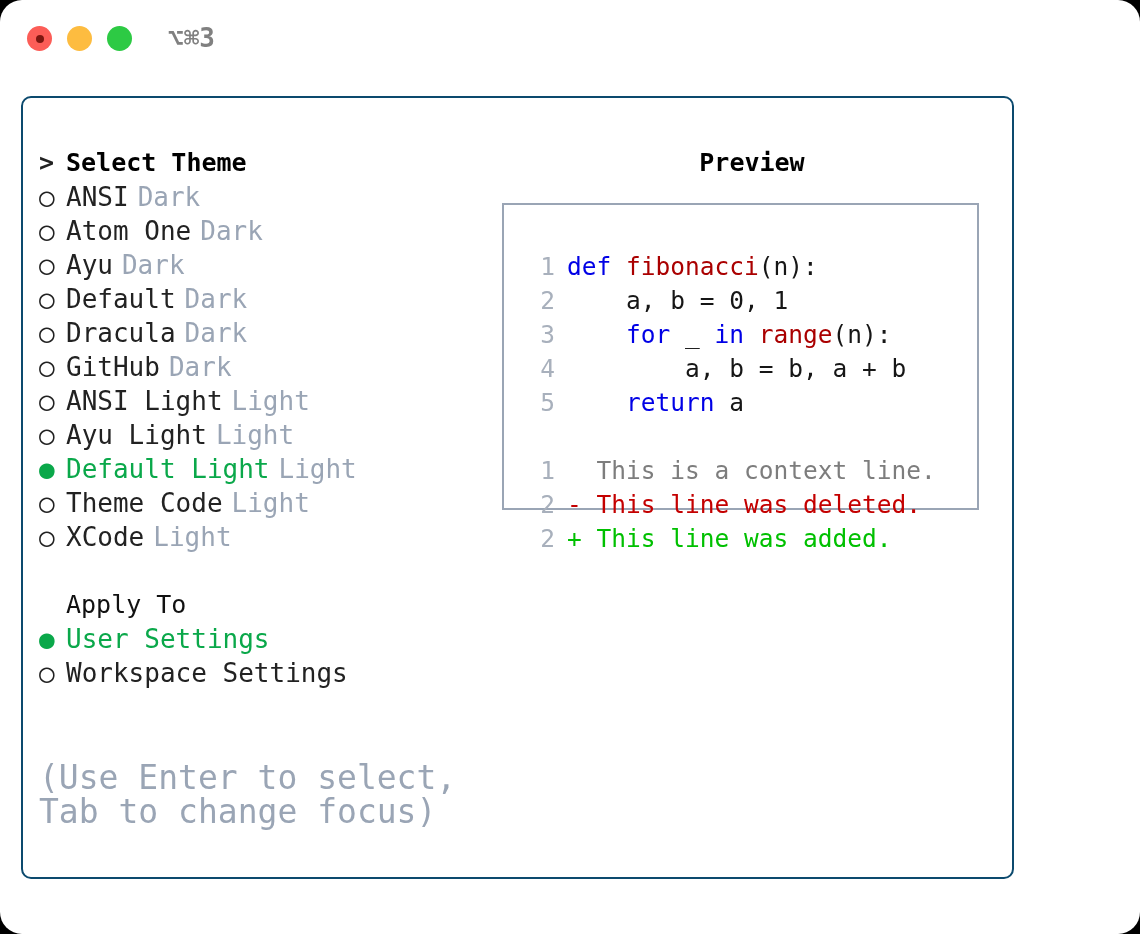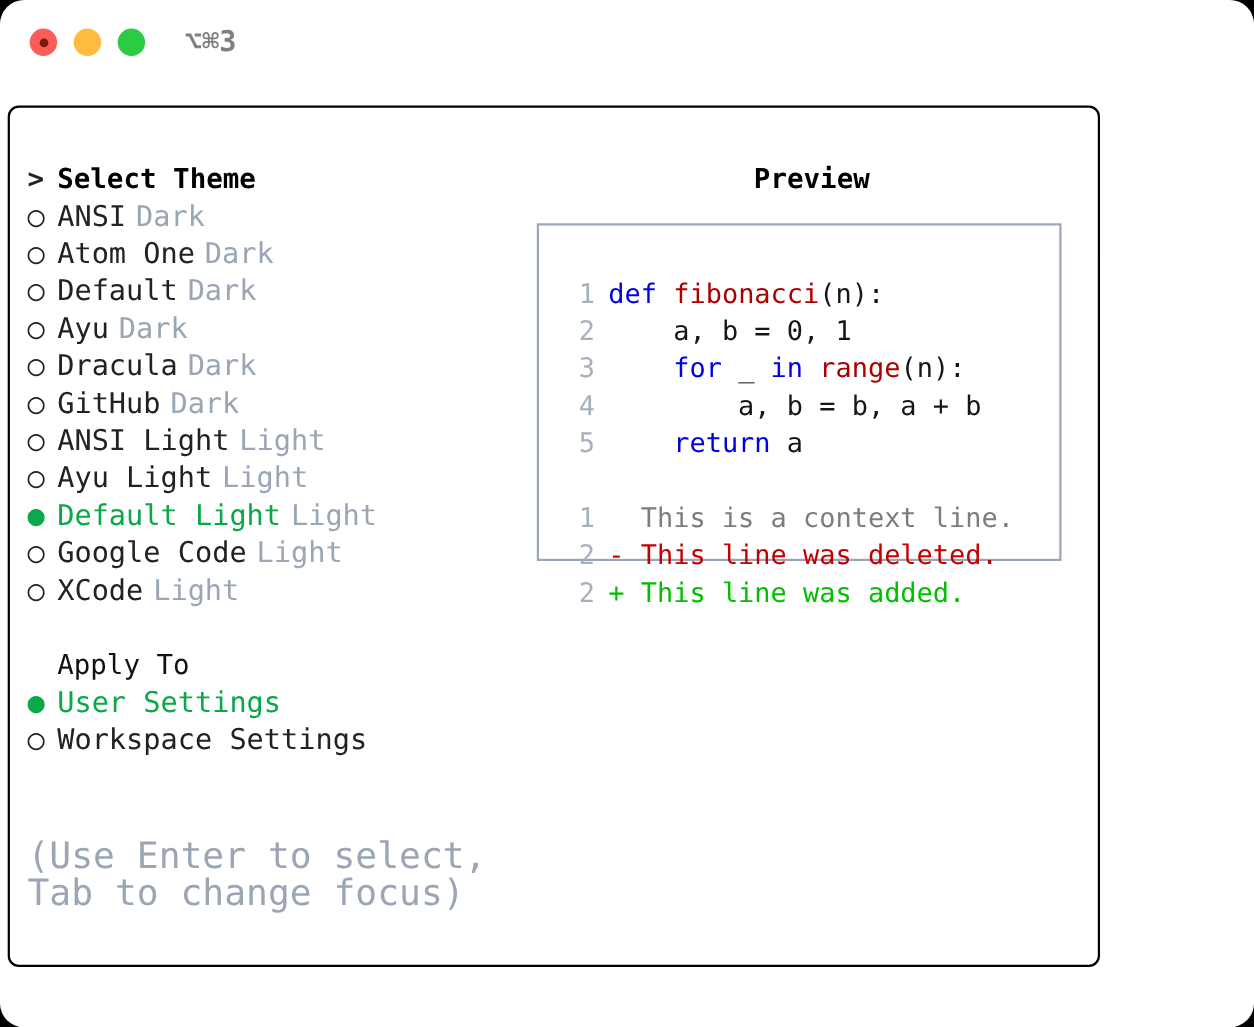--- a/index.html
+++ b/index.html
@@ -45,23 +45,23 @@
     left: 168px; top: 22px;
     font-size: 26px;
     font-weight: bold;
     color: #808080;
     letter-spacing: 0px;
     line-height: 33px;
   }
   
   #panel {
     position: absolute;
-    left: 7px; top: 96px;
+    left: 21px; top: 96px;
     width: 993px; height: 783px;
-    border: 2px solid #000000;
+    border: 2px solid #0c4a6e;
     border-radius: 10px;
     background: #ffffff;
   }
   
   #left-col {
     position: absolute;
     left: 16px; top: 48px;
     width: 440px;
   }
   .row {
@@ -158,28 +158,28 @@
 
   <div id="panel">
 
     <div id="left-col">
       <div class="row" id="list-header">
         <span class="marker">&gt;</span><span>Select Theme</span>
       </div>
       <div id="theme-rows">
           <div class="row"><span class="marker">○</span><span>ANSI</span><span class="tag">Dark</span></div>
           <div class="row"><span class="marker">○</span><span>Atom One</span><span class="tag">Dark</span></div>
+          <div class="row"><span class="marker">○</span><span>Ayu</span><span class="tag">Dark</span></div>
           <div class="row"><span class="marker">○</span><span>Default</span><span class="tag">Dark</span></div>
-          <div class="row"><span class="marker">○</span><span>Ayu</span><span class="tag">Dark</span></div>
           <div class="row"><span class="marker">○</span><span>Dracula</span><span class="tag">Dark</span></div>
           <div class="row"><span class="marker">○</span><span>GitHub</span><span class="tag">Dark</span></div>
           <div class="row"><span class="marker">○</span><span>ANSI Light</span><span class="tag">Light</span></div>
           <div class="row"><span class="marker">○</span><span>Ayu Light</span><span class="tag">Light</span></div>
           <div class="row selected"><span class="marker">●</span><span>Default Light</span><span class="tag">Light</span></div>
-          <div class="row"><span class="marker">○</span><span>Google Code</span><span class="tag">Light</span></div>
+          <div class="row"><span class="marker">○</span><span>Theme Code</span><span class="tag">Light</span></div>
           <div class="row"><span class="marker">○</span><span>XCode</span><span class="tag">Light</span></div>
         </div>
 
       <div class="spacer"></div>
 
       <div class="row" id="apply-label">Apply To</div>
       <div id="apply-rows">
           <div class="row selected"><span class="marker">●</span><span>User Settings</span></div>
           <div class="row"><span class="marker">○</span><span>Workspace Settings</span></div>
         </div>

